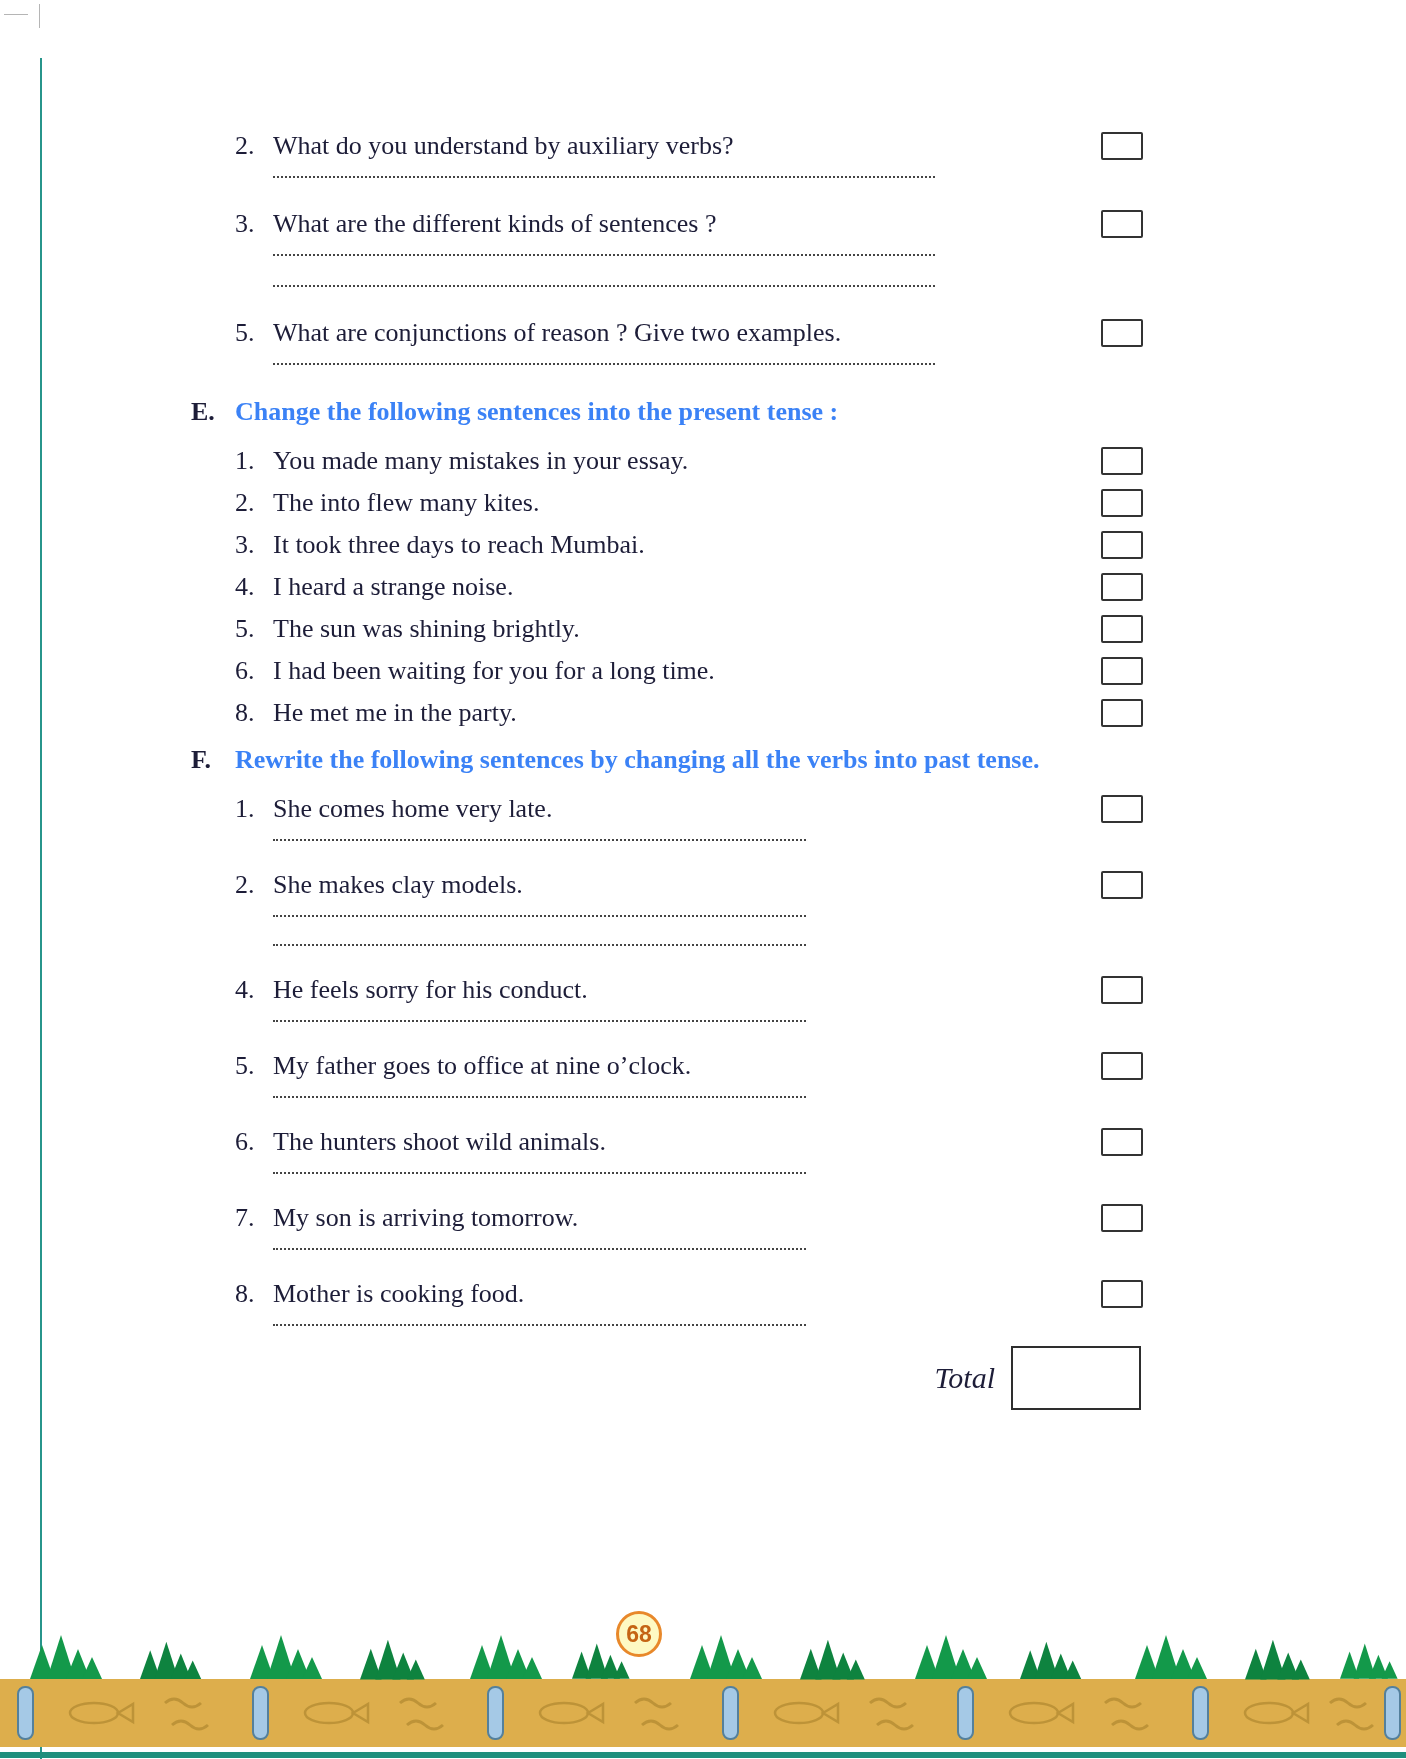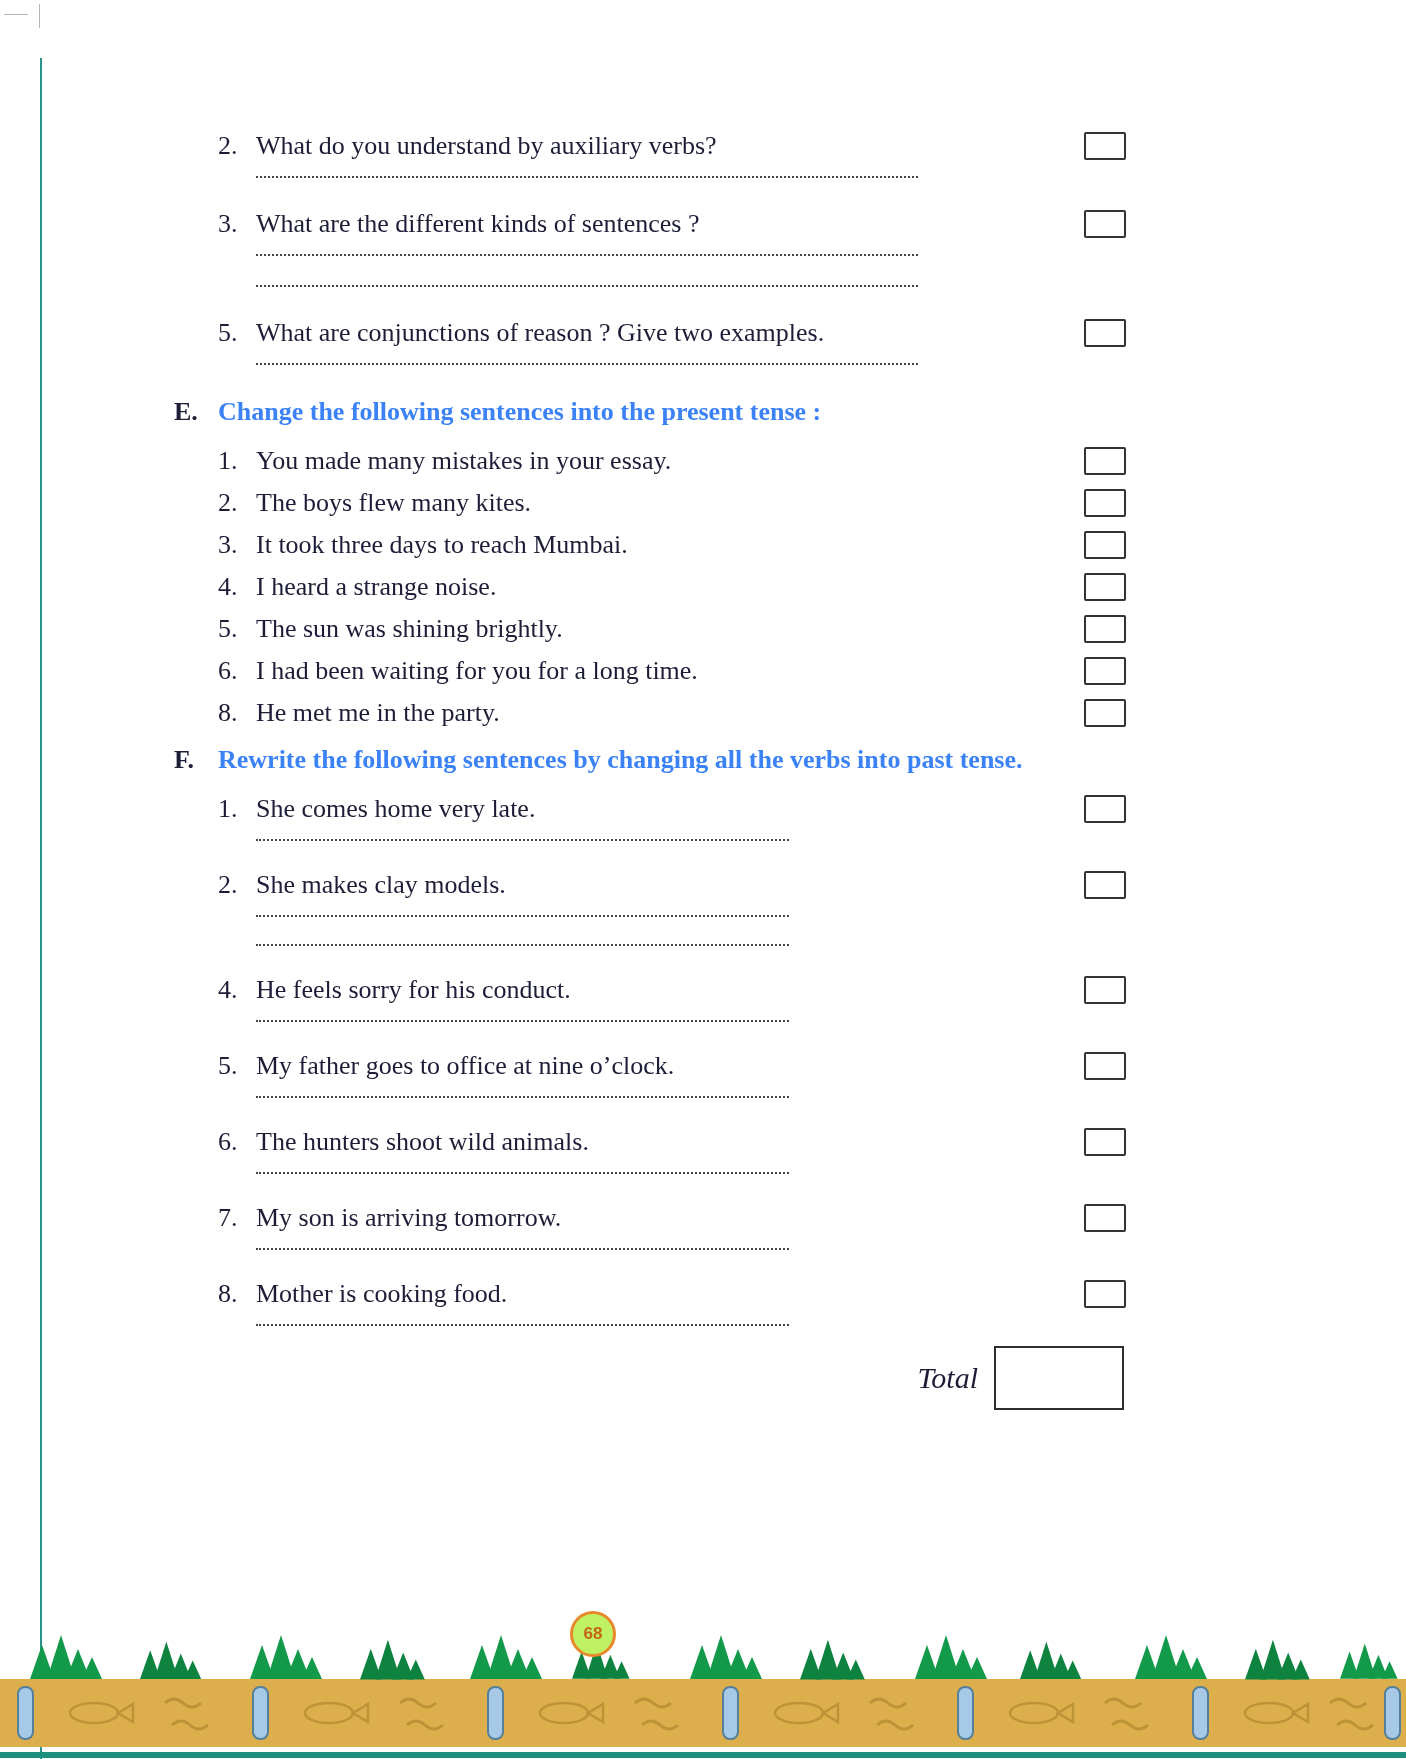--- a/index.html
+++ b/index.html
@@ -9,21 +9,21 @@
     position: relative;
     overflow: hidden;
     font-family: "Liberation Serif", serif;
     color: #1d1d38;
   }
   
   .left-rule { position: absolute; left: 40px; top: 58px; bottom: 0; width: 2px; background: #27958b; z-index: 0; }
   .crop-h { position: absolute; left: 4px; top: 14px; width: 24px; height: 1px; background: #b5b5b5; }
   .crop-v { position: absolute; left: 39px; top: 4px; width: 1px; height: 24px; background: #b5b5b5; }
 
-  .content { position: absolute; left: 218px; top: 128px; width: 908px; font-size: 26px; z-index: 2; }
+  .content { position: absolute; left: 235px; top: 128px; width: 908px; font-size: 26px; z-index: 2; }
 
   .row { position: relative; padding-right: 70px; line-height: 36px; }
   .num { display: inline-block; width: 38px; }
   .checkbox {
     position: absolute; right: 0; top: 4px;
     width: 42px; height: 28px;
     border: 2px solid #333333; border-radius: 2px; background: #ffffff;
   }
   .dots { height: 3px; border-bottom: 2.5px dotted #444444; margin: 11px 0 0 38px; }
   .dots.long  { width: 662px; }
@@ -41,26 +41,26 @@
   .total-row {
     display: flex; justify-content: flex-end; align-items: center;
     gap: 16px; margin-top: -6px; padding-right: 2px;
   }
   .total-label { font-size: 30px; font-style: italic; }
   .total-box { width: 130px; height: 64px; border: 2.5px solid #2e2e2e; background: #ffffff; }
 
   .footer { position: absolute; left: 0; right: 0; bottom: 0; height: 138px; z-index: 1; }
   .footer svg { display: block; }
   .page-circle {
-    position: absolute; left: 570px; top: -10px;
+    position: absolute; left: 616px; top: -10px;
     width: 46px; height: 46px; border-radius: 50%;
-    background: #bef264; border: 3px solid #e8882a;
+    background: #fef9c3; border: 3px solid #e8882a;
     display: flex; align-items: center; justify-content: center;
     font-family: "Liberation Sans", sans-serif;
-    font-size: 17px; font-weight: bold; color: #c56414;
+    font-size: 23px; font-weight: bold; color: #c56414;
   }
 </style>
 </head>
 <body>
 
 <div class="left-rule"></div>
 <div class="crop-h"></div>
 <div class="crop-v"></div>
 
 <div class="content">
@@ -93,21 +93,21 @@
   <div class="section-head">
     <span class="section-letter">E.</span>
     <span class="section-title">Change the following sentences into the present tense :</span>
   </div>
 
   <div class="row e-item">
     <span class="num">1.</span><span>You made many mistakes in your essay.</span>
     <span class="checkbox"></span>
   </div>
   <div class="row e-item">
-    <span class="num">2.</span><span>The boys flew many kites.</span>
+    <span class="num">2.</span><span>The into flew many kites.</span>
     <span class="checkbox"></span>
   </div>
   <div class="row e-item">
     <span class="num">3.</span><span>It took three days to reach Mumbai.</span>
     <span class="checkbox"></span>
   </div>
   <div class="row e-item">
     <span class="num">4.</span><span>I heard a strange noise.</span>
     <span class="checkbox"></span>
   </div>

